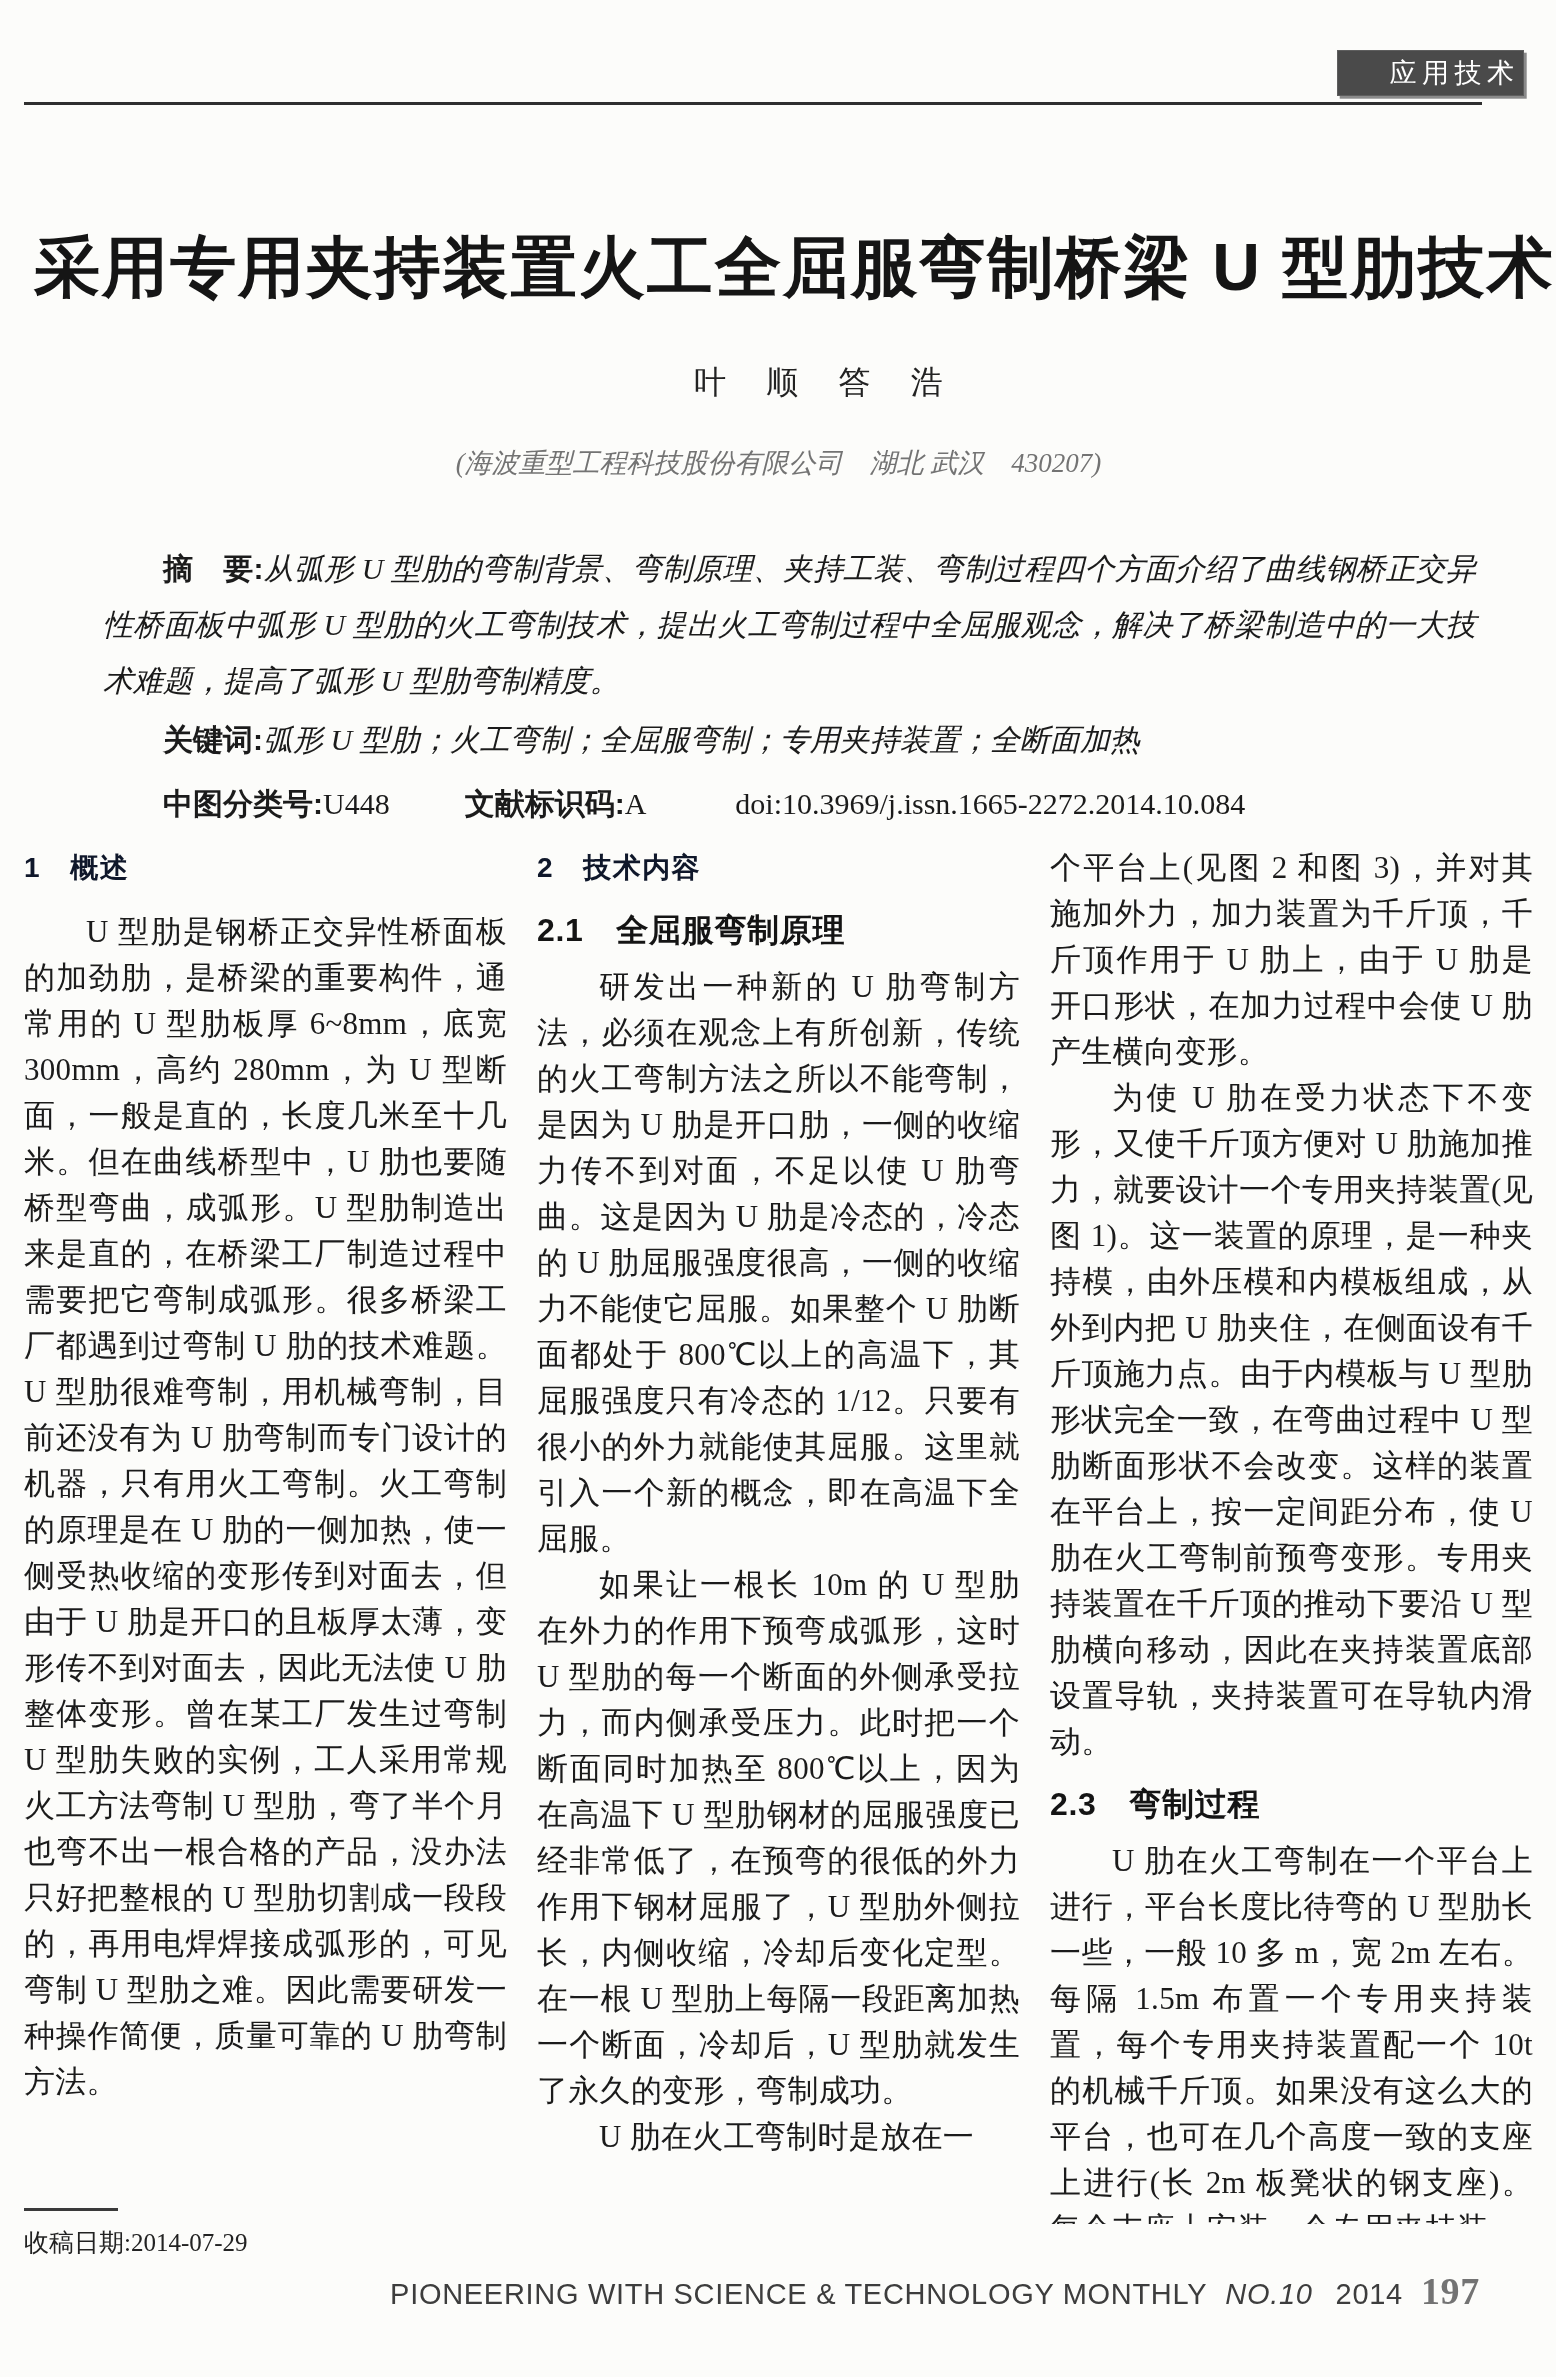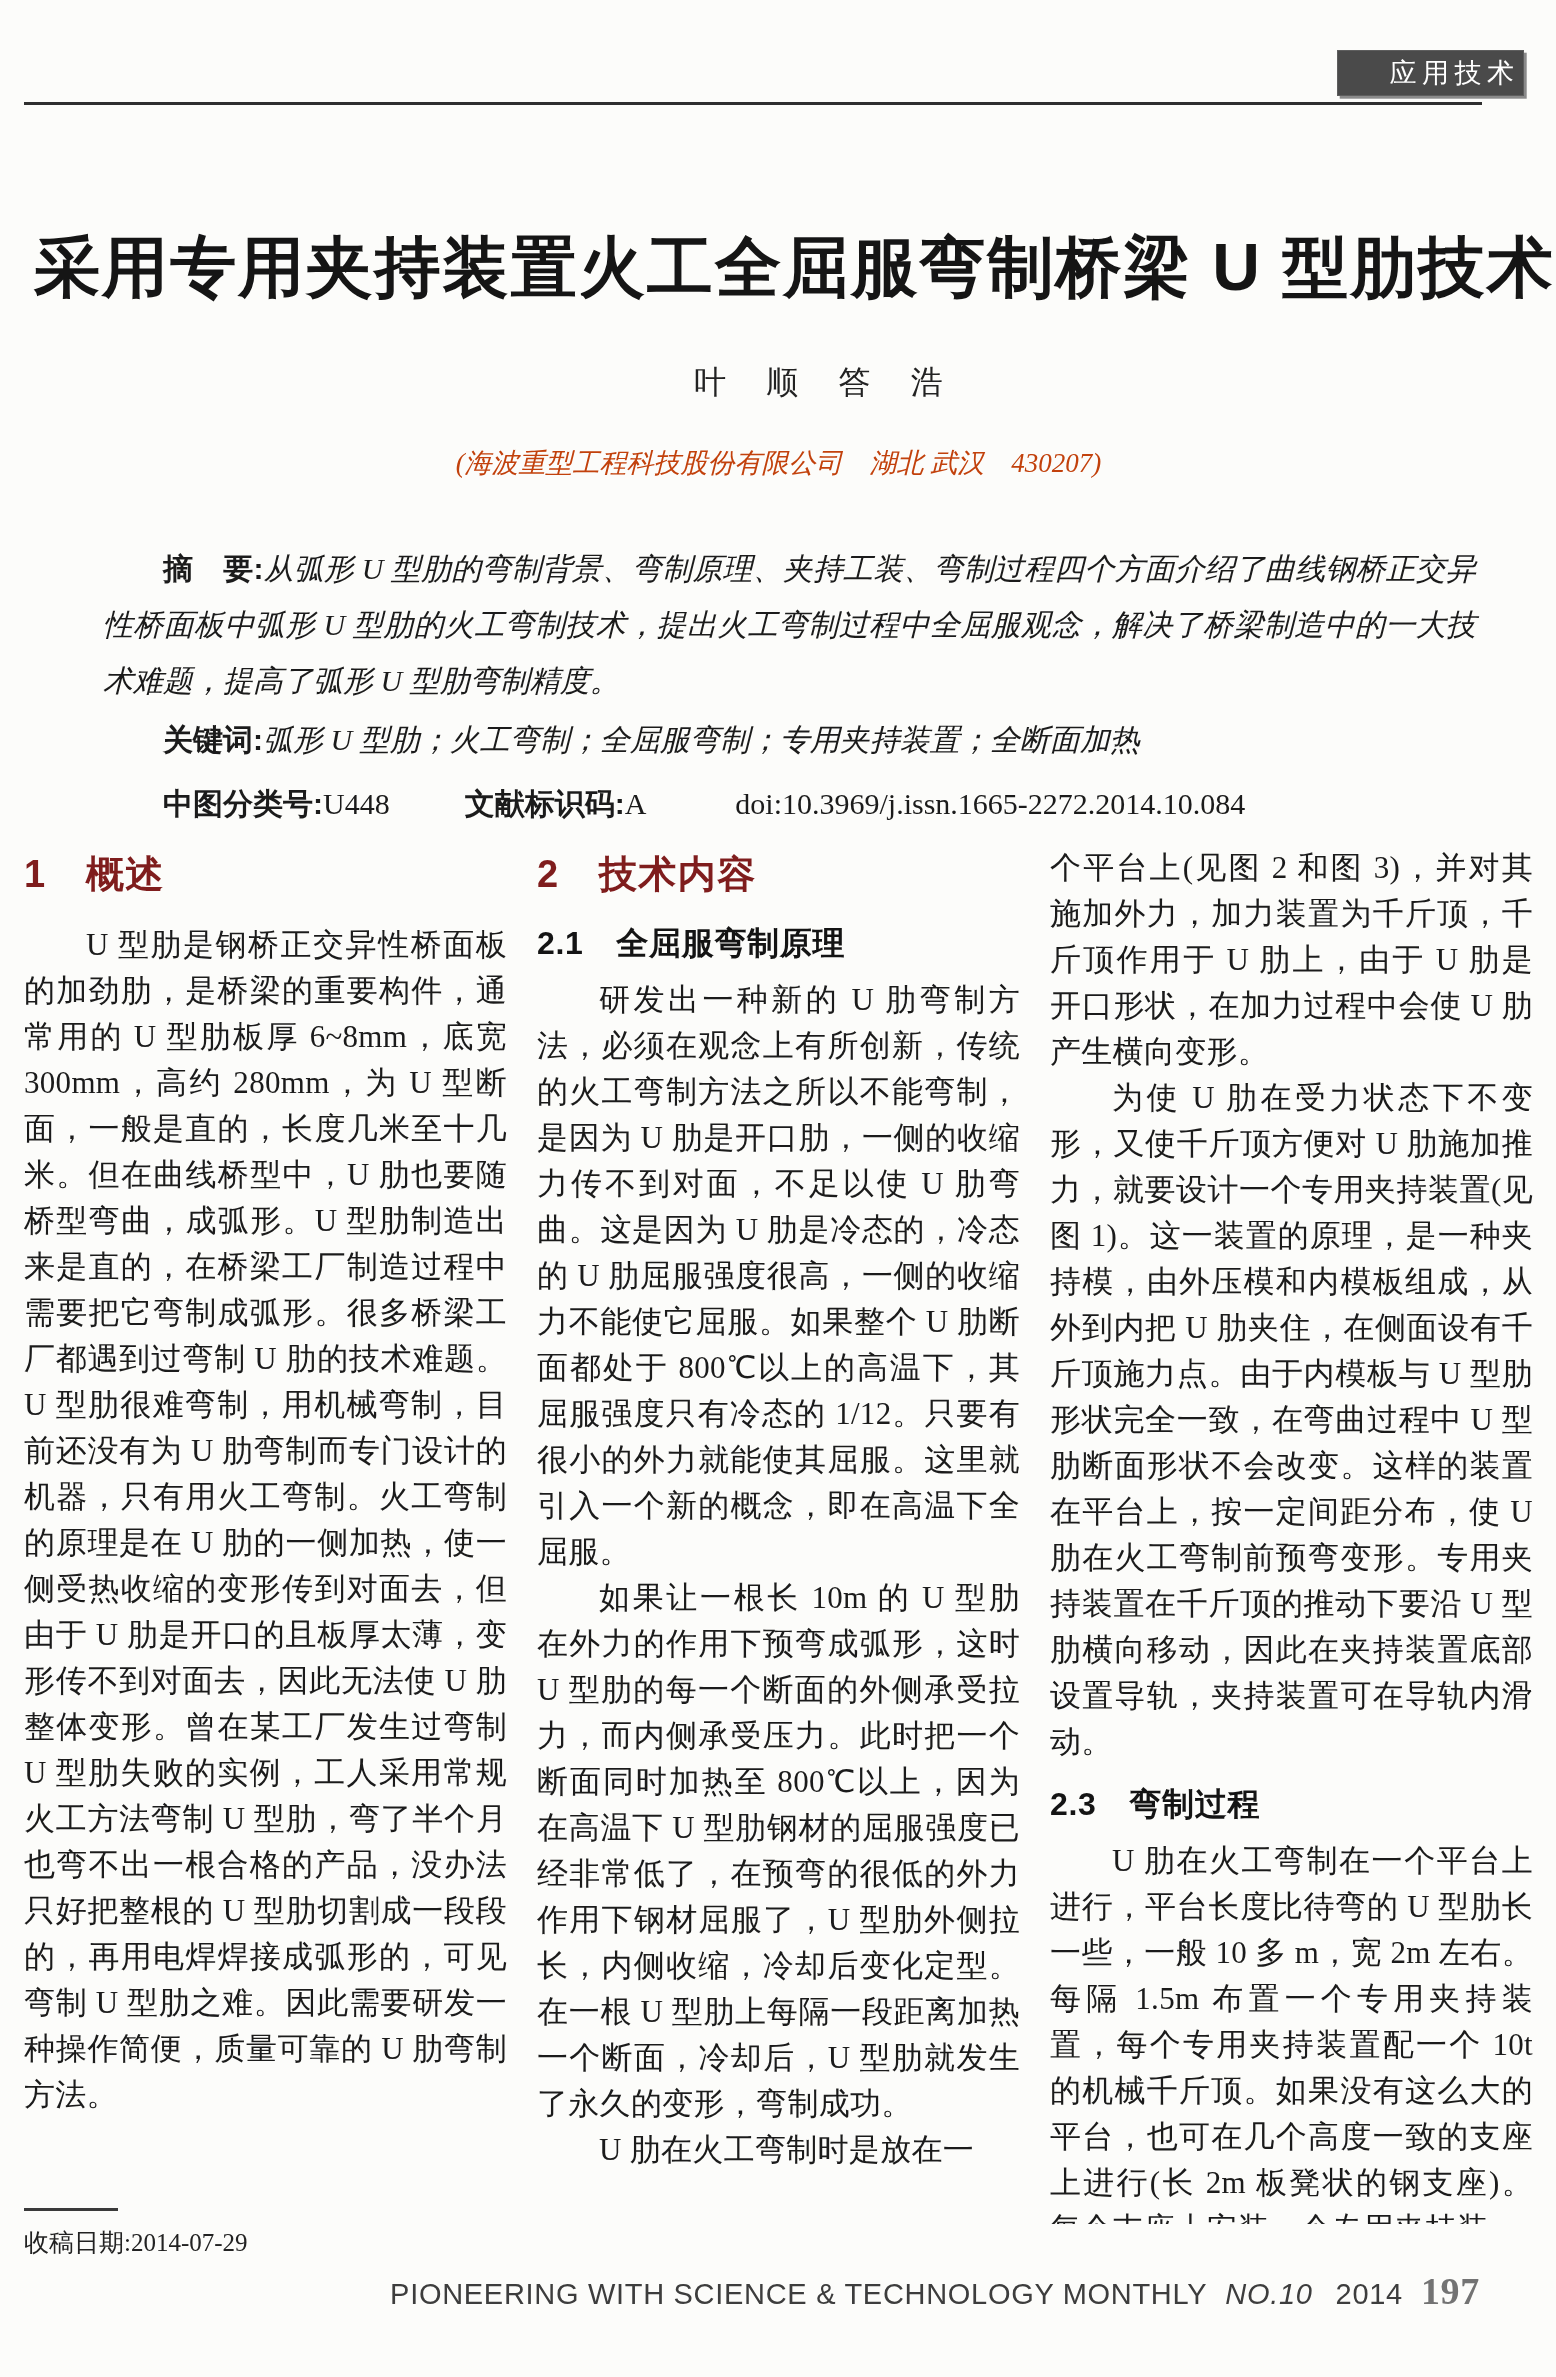--- a/index.html
+++ b/index.html
@@ -29,21 +29,21 @@
     text-align:center;font-family:"Liberation Sans",sans-serif;
     font-size:66px;font-weight:700;letter-spacing:2.1px;color:#151515;
     white-space:nowrap;
   }
   .authors{
     position:absolute;top:361px;left:0;width:100%;
     text-align:center;font-size:32px;letter-spacing:4.1px;color:#222;padding-left:42px;
   }
   .affiliation{
     position:absolute;top:445px;left:0;width:100%;
-    text-align:center;font-size:27px;font-style:italic;color:#c2410c;
+    text-align:center;font-size:27px;font-style:italic;color:#737373;
   }
   .abstract{position:absolute;top:541px;left:103px;right:81px;}
   .abstract p{margin:0;font-size:30px;line-height:56px;text-align:justify;}
   .abstract .abs-p{text-indent:2em;}
   .abstract .kw-p{text-indent:2em;margin-top:2.7px;}
   .abstract .meta-p{text-indent:2em;margin-top:8.2px;}
   .lbl{font-family:"Liberation Sans",sans-serif;font-weight:700;font-style:normal;}
   .kai{font-style:italic;}
   .meta-p .val{font-style:normal;}
   .meta-p .gap1{margin-left:75px;}
@@ -54,21 +54,21 @@
     display:flex;gap:30px;overflow:hidden;
   }
   .col{flex:1 1 0;min-width:0;}
   .col p{
     margin:0;font-size:31px;line-height:46px;text-align:justify;
     text-indent:2em;letter-spacing:0.3px;
   }
   .col p.noindent{text-indent:0;}
   .col .h1{
     margin:4.1px 0 22px;font-family:"Liberation Sans",sans-serif;
-    font-size:38px;font-weight:700;color:#7f1d1d;letter-spacing:1.4px;
+    font-size:28px;font-weight:700;color:#0f172a;letter-spacing:1.4px;
   }
   .col .h2{
     margin:18px 0 11px;font-family:"Liberation Sans",sans-serif;
     font-size:32px;font-weight:700;color:#141414;letter-spacing:0.7px;
   }
   
   .foot-rule{position:absolute;top:2208px;left:24px;width:94px;height:3.4px;background:#3a3a3a;}
   .received{position:absolute;top:2226px;left:24px;font-size:25px;color:#222;}
   .journal-footer{
     position:absolute;top:2269px;right:77px;

